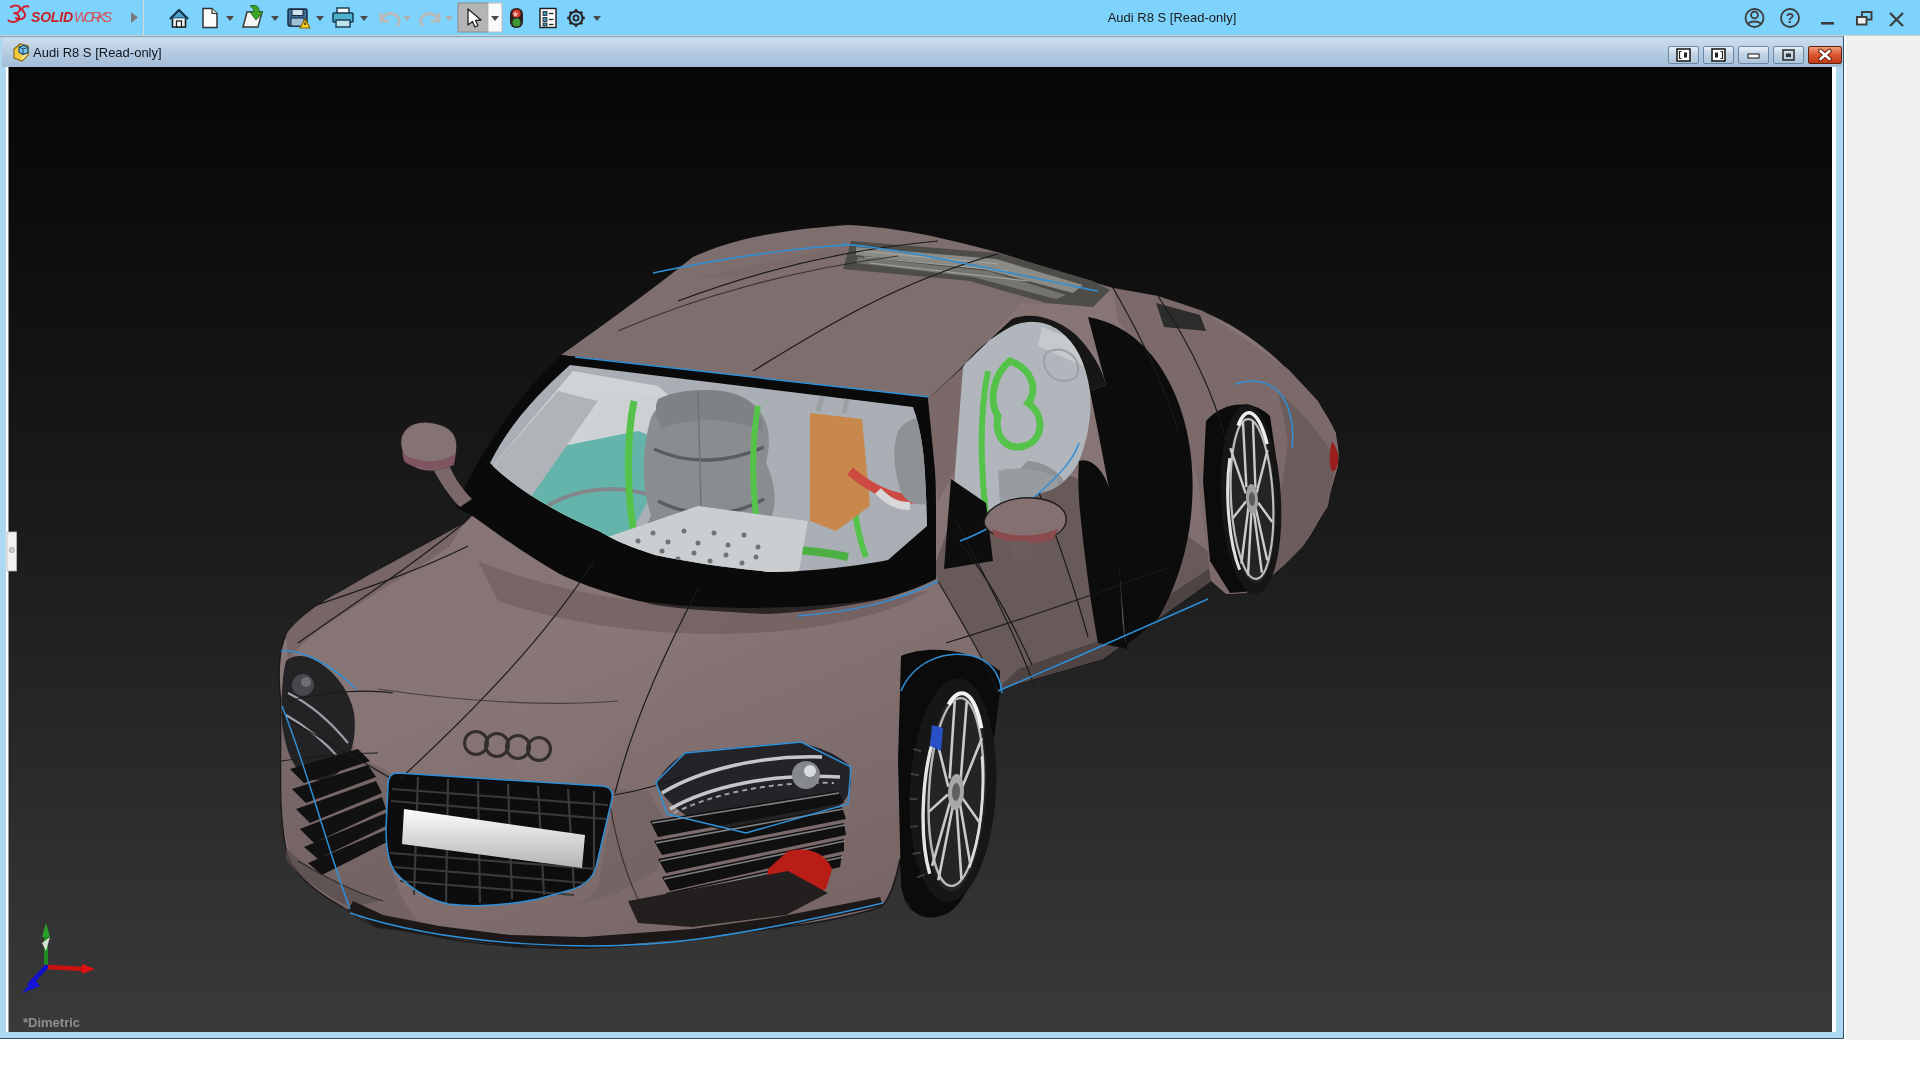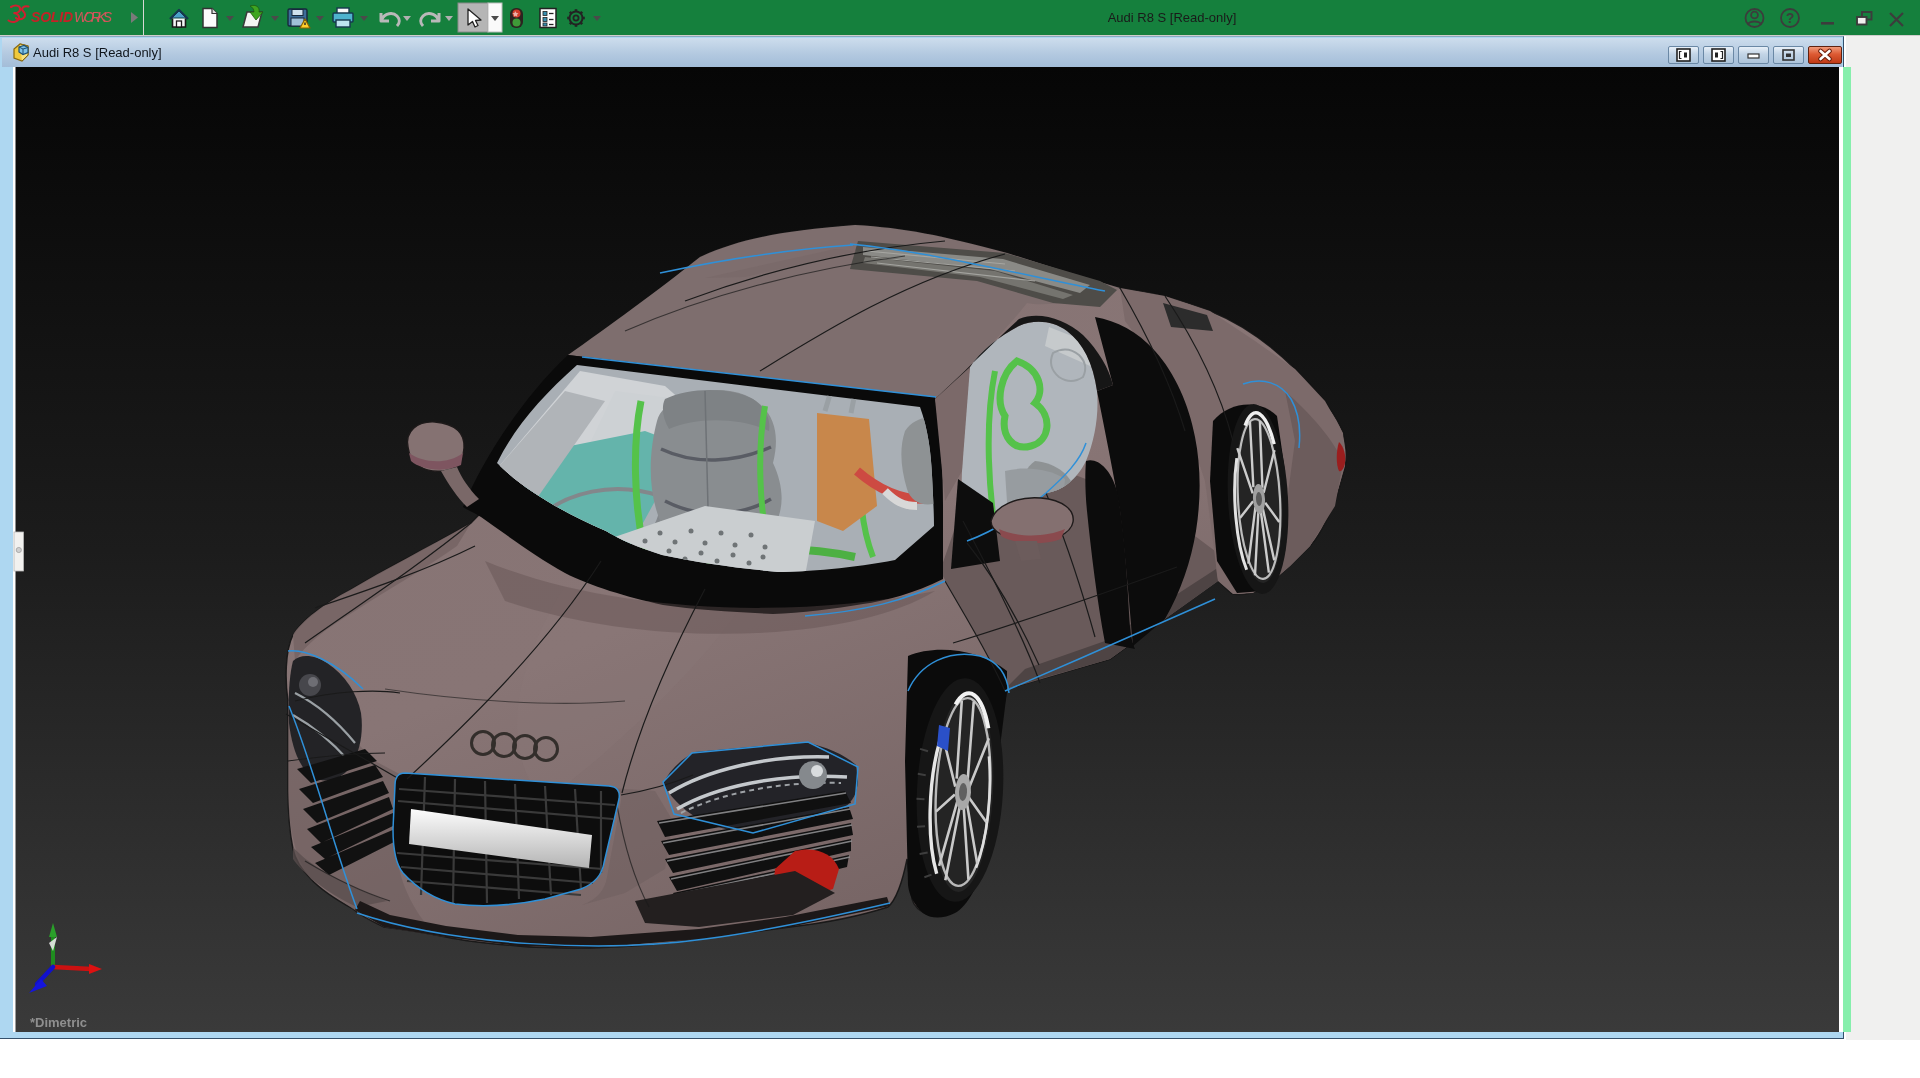--- a/index.html
+++ b/index.html
@@ -1,24 +1,24 @@
 <!DOCTYPE html>
 <html><head>
 <meta charset="utf-8">
 <style>
   html,body{margin:0;padding:0;}
   body{width:1920px;height:1078px;background:#ffffff;font-family:"Liberation Sans",sans-serif;overflow:hidden;position:relative;}
-  .toolbar{position:absolute;left:0;top:0;width:1920px;height:35px;background:#15803d;border-bottom:1px solid #cfcecc;}
+  .toolbar{position:absolute;left:0;top:0;width:1920px;height:35px;background:#7dd3fc;border-bottom:1px solid #cfcecc;}
   .rightstrip{position:absolute;left:1846px;top:36px;width:74px;height:1004px;background:#f0f0ef;}
   .win{position:absolute;left:0;top:36px;width:1844px;height:1003px;background:#aed7f1;border-top:1px solid #8aa7bf;border-right:1px solid #35506b;border-bottom:1px solid #35506b;box-sizing:border-box;}
   .titlebar{position:absolute;left:2px;top:1px;width:1840px;height:29px;background:linear-gradient(#cddded,#b3c9e0 55%,#a3bdd8);}
   .titletext{position:absolute;left:31px;top:7px;font-size:13px;color:#10161d;}
   .tbtn{position:absolute;top:8px;width:31px;height:18px;border:1px solid #6a88a5;border-radius:2px;background:linear-gradient(#e8f0f8,#c2d4e6 45%,#aec5db);box-sizing:border-box;}
   .tbtn.red{background:linear-gradient(#f09a7a,#dd5a33 45%,#c03a16);border-color:#5f2210;}
-  .viewport{position:absolute;left:13px;top:30px;width:1830px;height:965px;background:#86efac;padding-left:8px;}
+  .viewport{position:absolute;left:6px;top:30px;width:1830px;height:965px;background:#86efac;}
 </style>
 </head>
 <body>
 
 <div class="toolbar">
   <svg width="1920" height="35" style="position:absolute;left:0;top:0">
 
     <g fill="none" stroke="#cf2030" stroke-width="2.1" stroke-linecap="round">
       <path d="M 11 7 C 16 4 21 6 20 10 C 19.5 12.5 16 13.5 13.5 13 C 17 13.5 20 15.5 19 18.5 C 17.5 22.5 11.5 23 8.5 20.5"></path>
       <path d="M 28.5 6.5 C 23.5 5.5 20.5 8.5 23 11 C 25.5 13.5 26 16 23.5 18 C 21 20 17.5 19.5 16 18"></path>

